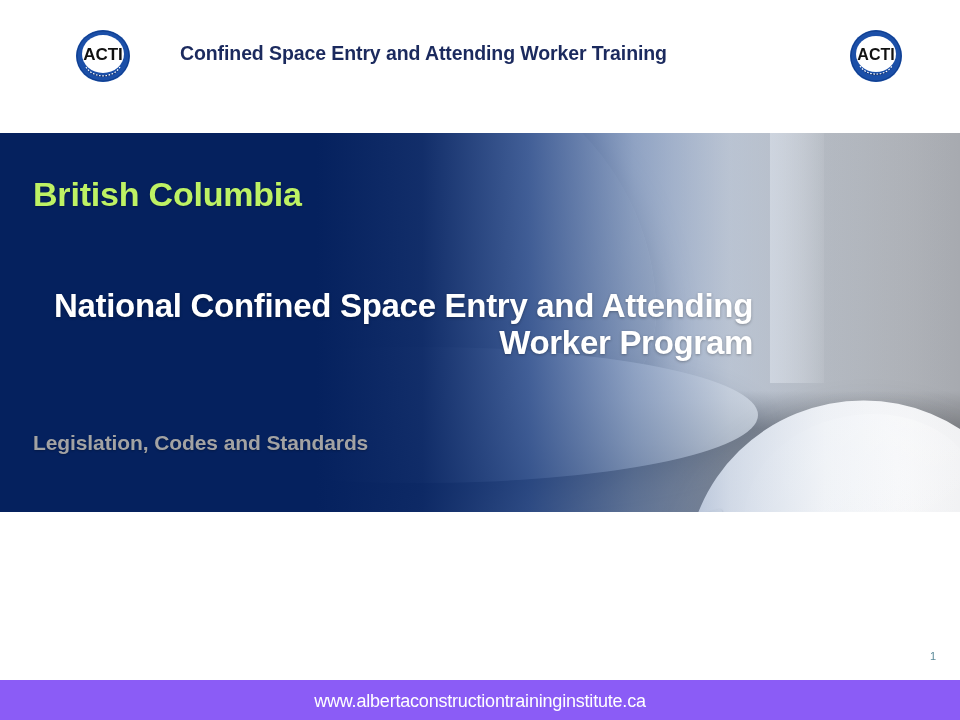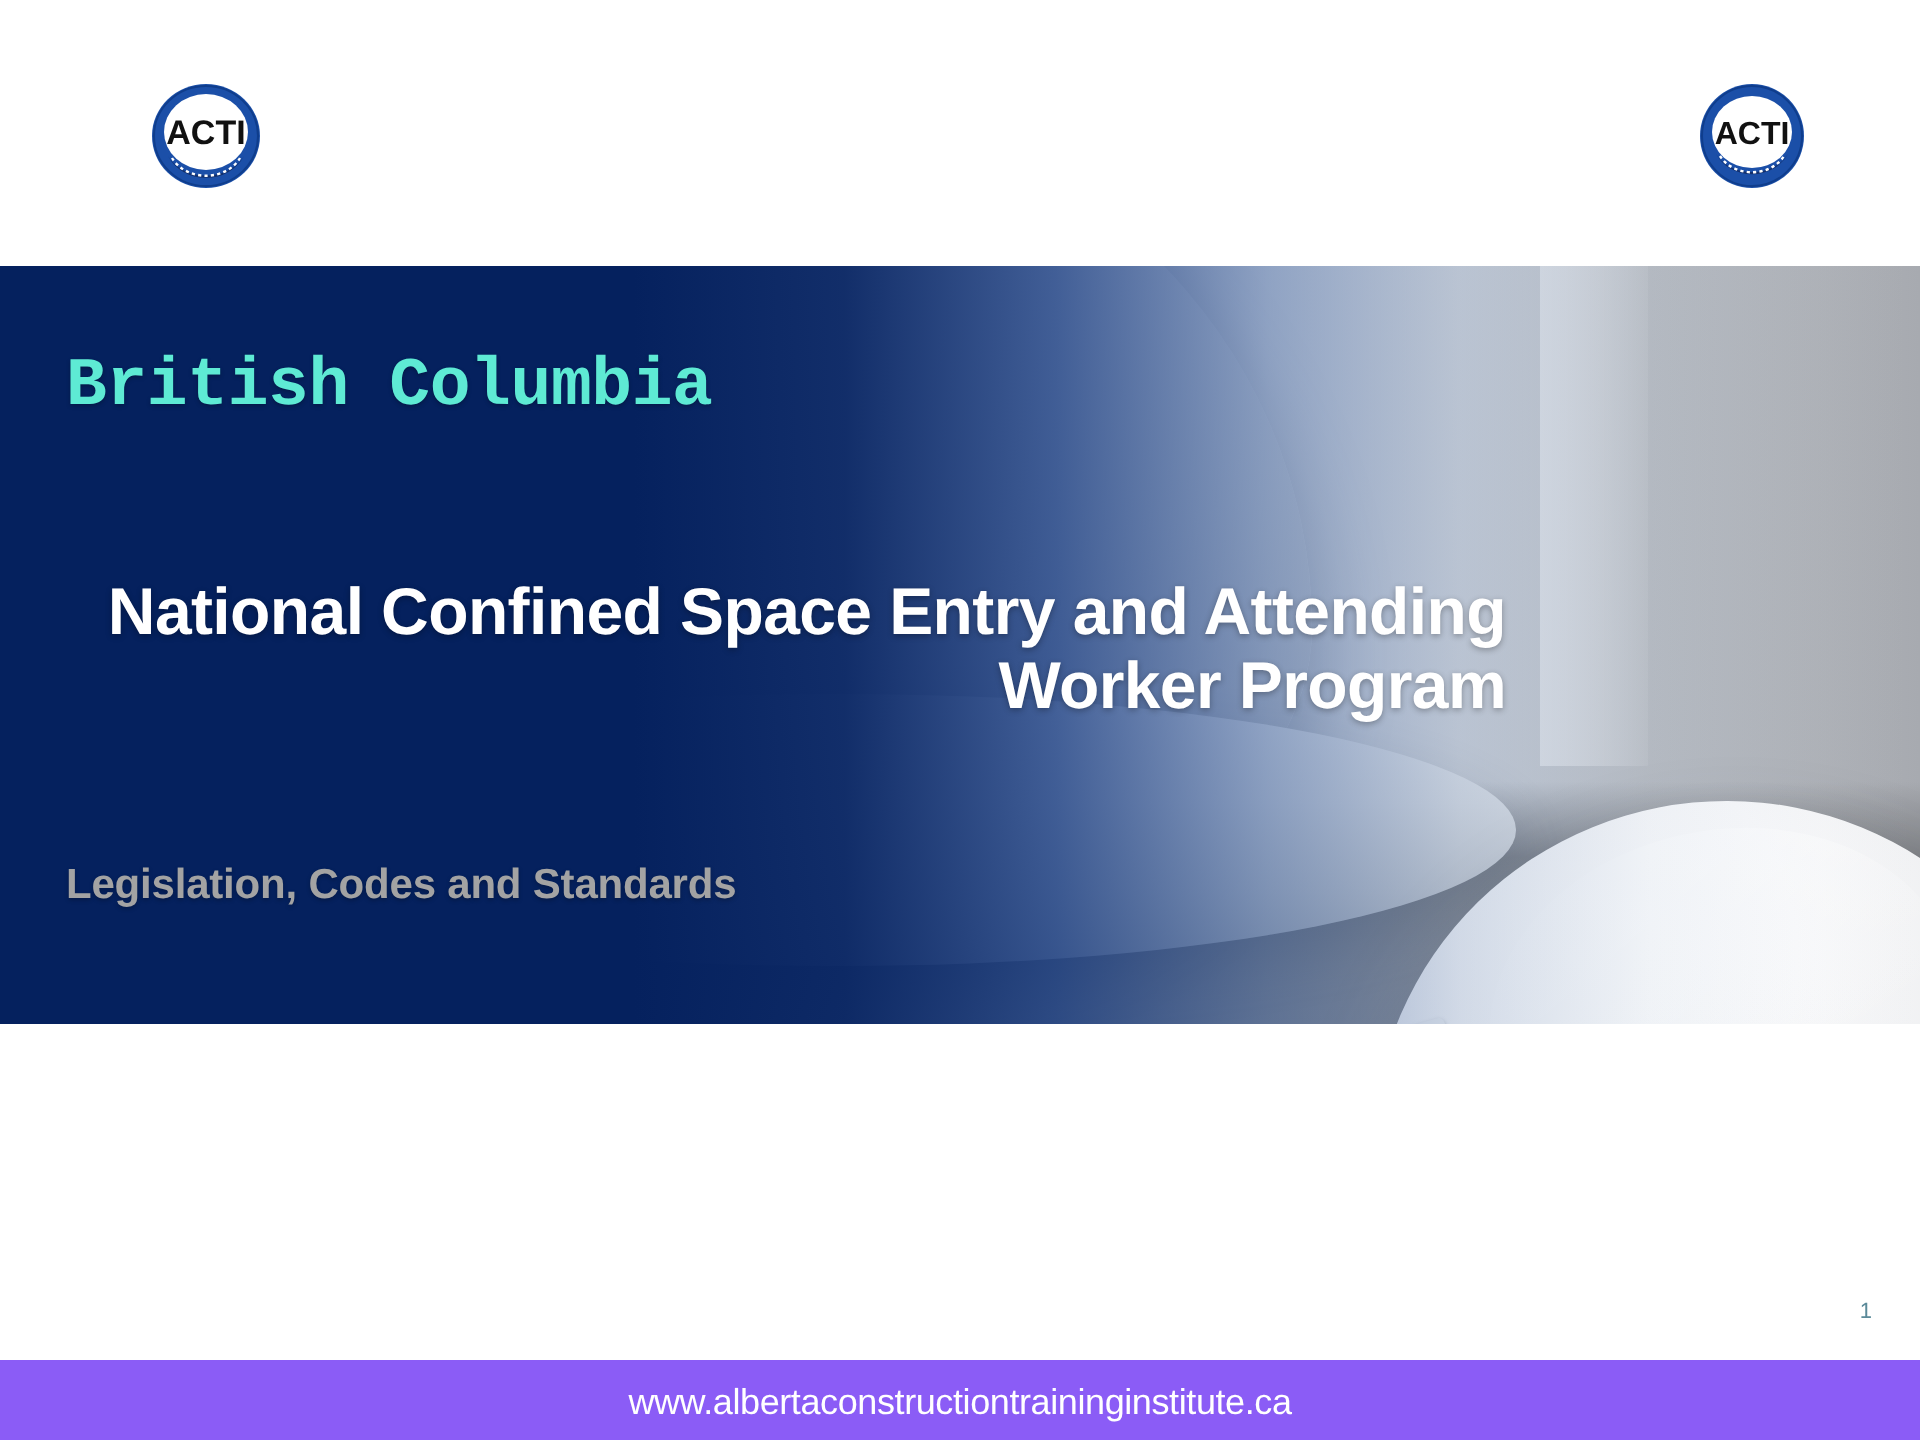--- a/index.html
+++ b/index.html
@@ -23,21 +23,20 @@
     background: #ffffff;
   }
 
   
   .slide-header {
     position: absolute;
     left: 0; top: 0;
     width: 960px;
     height: 133px;
     background: #ffffff;
-    margin-top: 12px;
   }
 
   .header-title {
     position: absolute;
     left: 180px;
     top: 42px;
     width: 640px;
     font-size: 19.5px;
     font-weight: bold;
     color: #1b2a5e;
@@ -199,24 +198,23 @@
     top: 0;
     width: 760px;
     height: 379px;
   }
   .hero-province {
     position: absolute;
     left: 0;
     top: 42px;
     font-size: 34px;
     font-weight: bold;
-    color: #5eead4;
+    color: #bef264;
     letter-spacing: -0.2px;
     text-shadow: 0 1px 2px rgba(0,0,0,0.25);
-    font-family: Liberation Mono, monospace;
   }
   .hero-heading {
     position: absolute;
     left: 0;
     top: 155px;
     width: 720px;
     font-size: 33px;
     font-weight: bold;
     color: #ffffff;
     line-height: 1.12;
@@ -283,20 +281,21 @@
 
     <svg class="logo left" viewBox="0 0 58 56">
       <ellipse cx="29" cy="28" rx="27" ry="26" fill="#1b4fa8"></ellipse>
       <ellipse cx="29" cy="28" rx="26" ry="25" fill="none" stroke="#0f3d8c" stroke-width="1"></ellipse>
       <ellipse cx="29" cy="26" rx="21" ry="19" fill="#ffffff"></ellipse>
       <text x="29" y="32" text-anchor="middle" font-family="Liberation Sans, sans-serif" font-size="17" font-weight="bold" fill="#111111">ACTI</text>
       <path d="M10 38 A21 19 0 0 0 48 38 A21 17 0 0 1 10 38 Z" fill="#12306e"></path>
       <path d="M12 39 A19 16 0 0 0 46 39" fill="none" stroke="#ffffff" stroke-width="1.2" stroke-dasharray="1.6 1.6"></path>
     </svg>
 
+    <div class="header-title">Confined Space Entry and Attending Worker Training</div>
 
     <svg class="logo right" viewBox="0 0 56 56">
       <circle cx="28" cy="28" r="26" fill="#1b4fa8"></circle>
       <circle cx="28" cy="28" r="25" fill="none" stroke="#0f3d8c" stroke-width="1"></circle>
       <ellipse cx="28" cy="26" rx="20" ry="18" fill="#ffffff"></ellipse>
       <text x="28" y="32" text-anchor="middle" font-family="Liberation Sans, sans-serif" font-size="16" font-weight="bold" fill="#111111">ACTI</text>
       <path d="M10 37 A20 18 0 0 0 46 37 A20 16 0 0 1 10 37 Z" fill="#12306e"></path>
       <path d="M12 38 A18 15 0 0 0 44 38" fill="none" stroke="#ffffff" stroke-width="1.2" stroke-dasharray="1.6 1.6"></path>
     </svg>
   </div>

